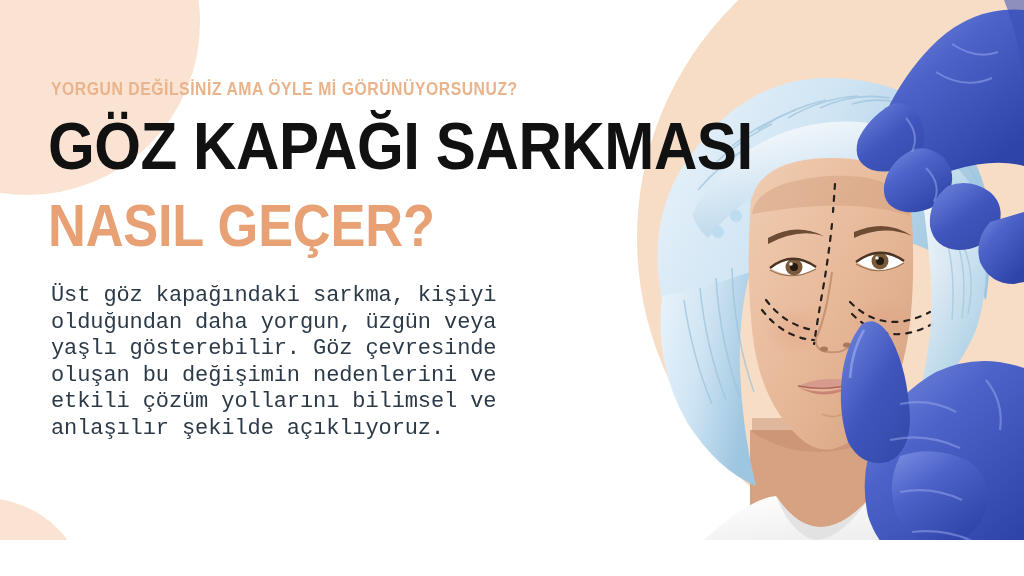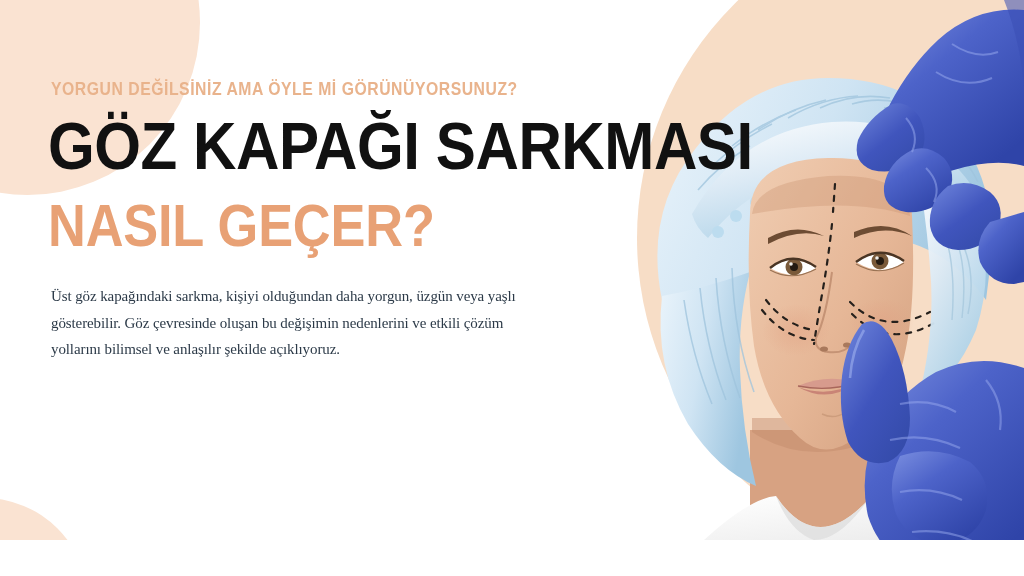--- a/index.html
+++ b/index.html
@@ -80,22 +80,22 @@
     line-height:54px;
     letter-spacing:-0.2px;
     color:#e8a175;
     transform:scaleX(0.97) scaleY(1.08);
     transform-origin:left top;
     white-space:nowrap;
   }
   .body-text{
     position:absolute;top:283px;left:0;
     width:495px;
-    font-family:Liberation Serif, serif;
-    font-size:15px;
+    font-family:Liberation Mono, monospace;
+    font-size:22px;
     line-height:26.5px;
     color:#2c3a48;
     letter-spacing:-0.1px;
   }
 </style>
 </head>
 <body>
 
 <div class="banner">
 

